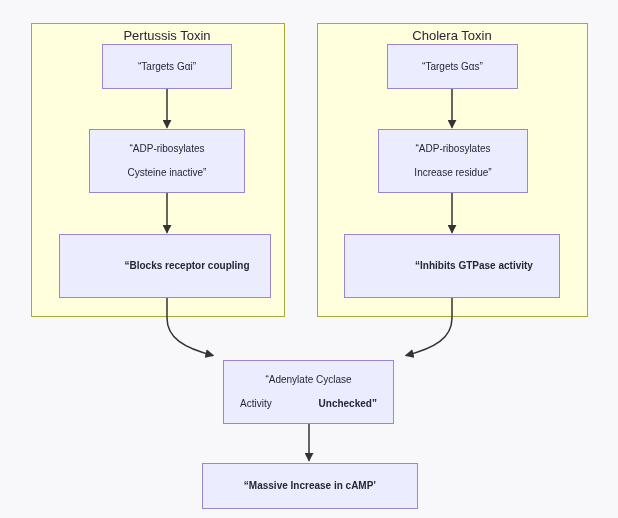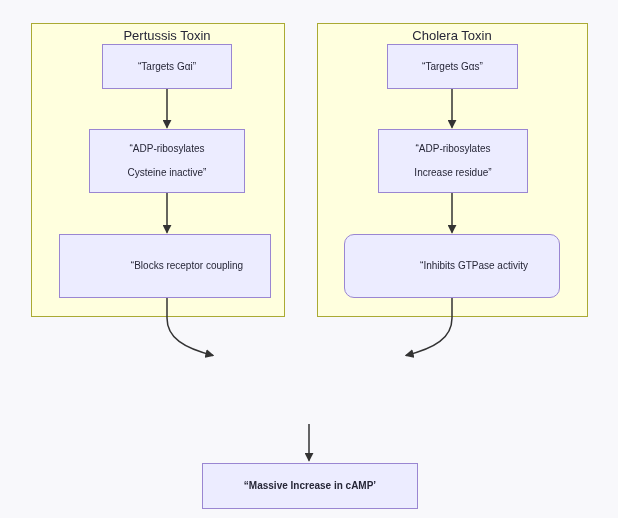--- a/index.html
+++ b/index.html
@@ -29,32 +29,32 @@
     display:flex;
     flex-direction:column;
     align-items:center;
     justify-content:center;
     font-size:10px;
     line-height:24px;
     text-align:center;
     white-space:nowrap;
     overflow:hidden;
   }
-  .node .bold { font-weight:normal;margin-left:44px; }
+  .node .bold { font-weight:bold;margin-left:44px; }
   .edges {
     position:absolute; left:0; top:0;
     pointer-events:none;
   }
   
   #n-pt1   { left:102px; top:44px;  width:130px; height:45px; }
   #n-pt2   { left:89px;  top:129px; width:156px; height:64px; }
   #n-pt3   { left:59px;  top:234px; width:212px; height:64px; }
   #n-ct1   { left:387px; top:44px;  width:131px; height:45px; }
   #n-ct2   { left:378px; top:129px; width:150px; height:64px; }
-  #n-ct3   { left:344px; top:234px; width:216px; height:64px;border-radius:10px; }
+  #n-ct3   { left:344px; top:234px; width:216px; height:64px; }
   #n-merge { left:223px; top:360px; width:171px; height:64px; }
   #n-result{ left:202px; top:463px; width:216px; height:46px; font-weight:bold; }
   #c-pertussis { left:31px;  top:23px; width:254px; height:294px; }
   #c-cholera   { left:317px; top:23px; width:271px; height:294px; }
   #cl-pertussis { left:59px;  top:28px; width:216px; }
   #cl-cholera   { left:344px; top:28px; width:216px; }
 </style>
 </head>
 <body>
 
@@ -98,17 +98,23 @@
     <span>“Targets Gαs”</span>
   </div>
   <div class="node" id="n-ct2">
     <span>“ADP-ribosylates</span>
     <span>Increase residue”</span>
   </div>
   <div class="node" id="n-ct3">
     <span class="bold">“Inhibits GTPase activity</span>
   </div>
 
+  <div class="node" id="n-merge">
+    <span>“Adenylate Cyclase</span>
+    <span>
+      <span>Activity </span><span class="bold">Unchecked”</span>
+    </span>
+  </div>
   <div class="node" id="n-result">
     <span>“Massive Increase in cAMP’</span>
   </div>
 
 </div>
 
 </body></html>

